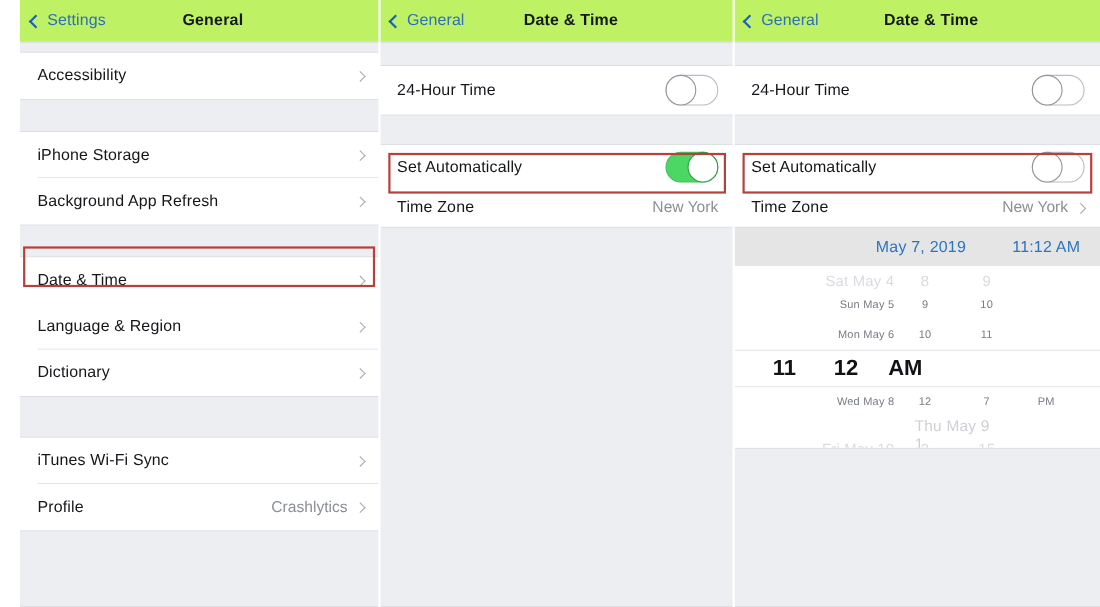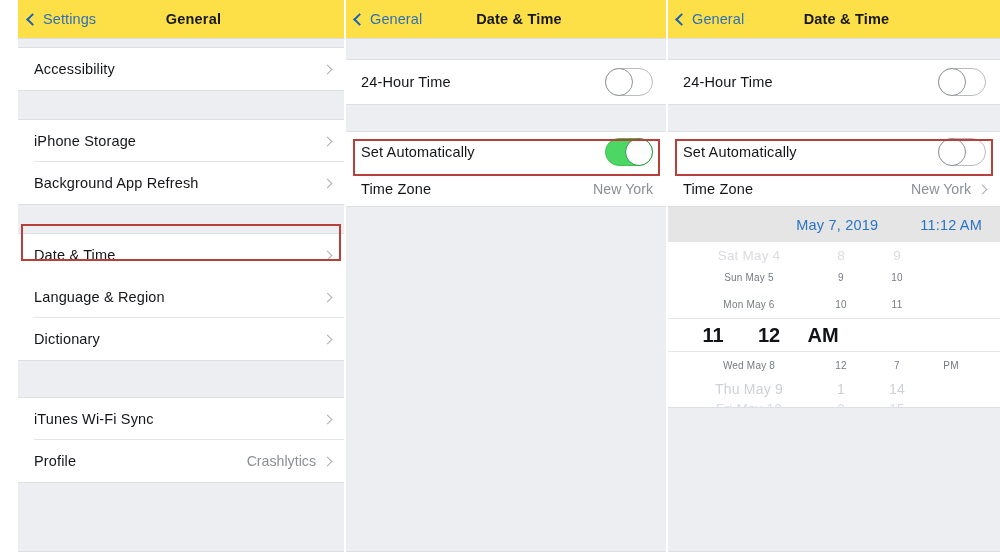--- a/index.html
+++ b/index.html
@@ -72,21 +72,21 @@
     position: absolute;
     top: 0; width: 2px; height: 552px;
     background: #ffffff;
     z-index: 20;
   }
 
   
   .navbar {
     position: relative;
     height: 38px;
-    background: #fde047;
+    background: #bef264;
     display: flex;
     align-items: center;
     z-index: 12;
   }
   .nav-back {
     display: flex;
     align-items: center;
     padding-left: 10px;
     cursor: pointer;
   }
@@ -231,34 +231,34 @@
     height: 165px;
     overflow: hidden;
   }
   .pk-row {
     display: flex;
     align-items: center;
     height: 27px;
     padding-left: 18px;
     padding-right: 14px;
   }
-  .pk-c1 { width: 128px; text-align: center; }
+  .pk-c1 { width: 128px; text-align: right; }
   .pk-c2 { width: 56px;  text-align: center; }
   .pk-c3 { width: 56px;  text-align: center; }
   .pk-c4 { width: 52px;  text-align: center; }
   .pk-row span {
     font-size: 16px;
     color: #5e636b;
     white-space: nowrap;
     letter-spacing: 0.2px;
   }
   .pk-row.f1 span { color: #d9dbdf; font-size: 13.5px; }
   .pk-row.f1 { height: 18px; }
   .pk-row.f2 span { color: #cdd0d5; font-size: 14px; }
-  .pk-row.f2 { height: 20px; }
+  .pk-row.f2 { height: 20px; flex-direction: column; }
   .pk-row.sel {
     height: 34px;
     border-top: 1px solid #e3e5e9;
     border-bottom: 1px solid #e3e5e9;
   }
   .pk-row.sel span {
     color: #111317;
     font-size: 20px;
     font-weight: 600;
     letter-spacing: 0px;

